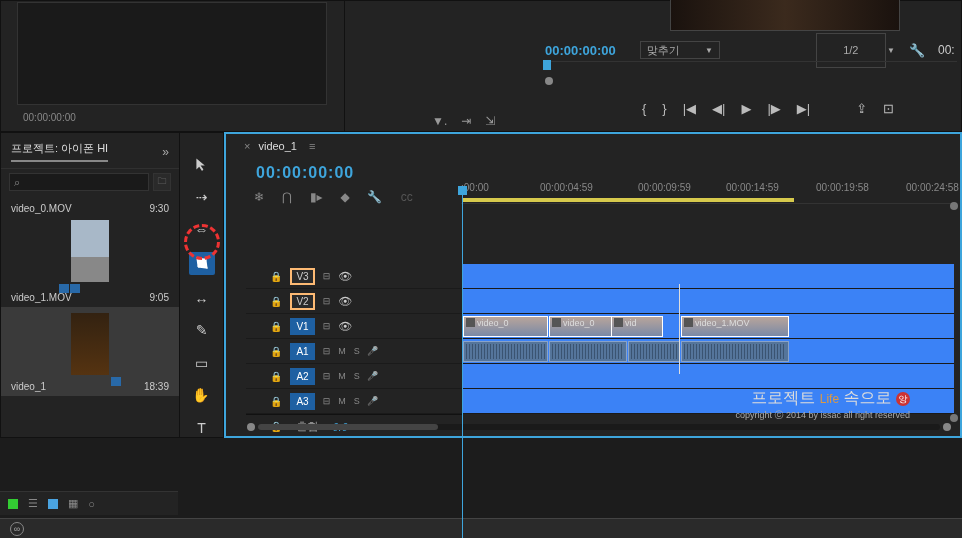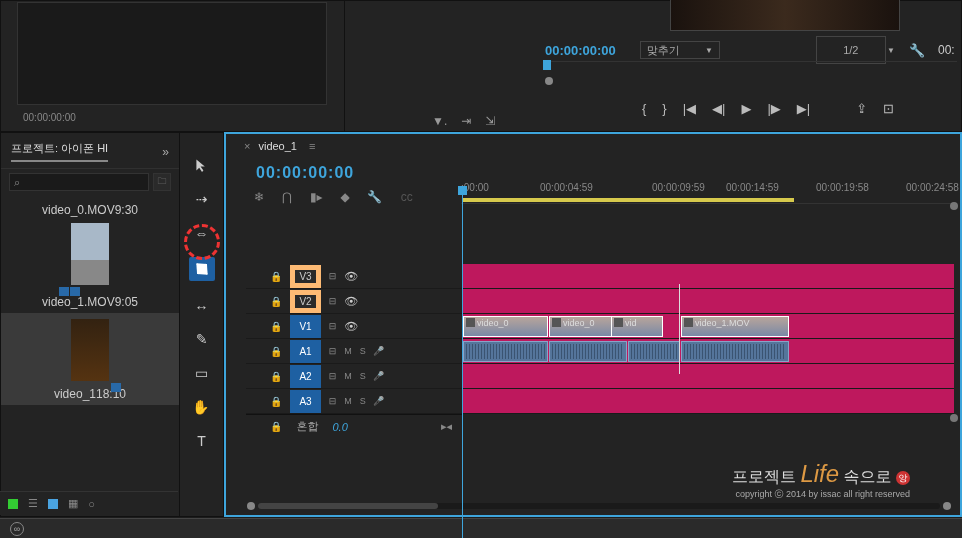--- a/index.html
+++ b/index.html
@@ -9,46 +9,46 @@
     .top-section { display: flex; height: 132px; }
     .source-panel { width: 345px; background: #232323; border: 1px solid #111; position: relative; }
     .source-inner { margin: 1px 0 0 16px; width: 310px; height: 103px; background: #1a1a1a; border: 1px solid #333; }
     .source-tc { position: absolute; bottom: 8px; left: 22px; color: #888; font-size: 10px; }
 
     .program-panel { flex: 1; background: #232323; position: relative; border: 1px solid #111; border-left: none; }
     .program-preview { position: absolute; top: -2px; left: 325px; width: 230px; height: 32px; background: #151515; border: 1px solid #444; background: linear-gradient(90deg, #1a120e, #3b2a1d, #1a120e); }
     .prog-controls-1 { position: absolute; top: 38px; left: 0; right: 0; height: 22px; display: flex; align-items: center; gap: 8px; }
     .prog-tc { color: #3ea5dc; font-size: 13px; margin-left: 200px; font-weight: bold; }
     .fit-drop { display: flex; align-items: center; gap: 4px; background: #232323; border: 1px solid #444; padding: 1px 6px; font-size: 11px; margin-left: 16px; width: 80px; height: 18px; justify-content: space-between; }
-    .half-drop { display: flex; align-items: center; gap: 4px; background: #232323; border: 1px solid #444; padding: 1px 6px; font-size: 11px; margin-left: 88px; width: 70px; height: 28px; justify-content: center; }
+    .half-drop { display: flex; align-items: center; gap: 4px; background: #232323; border: 1px solid #444; padding: 1px 6px; font-size: 11px; margin-left: 88px; width: 70px; height: 35px; justify-content: center; }
     .wrench { margin-left: 16px; font-size: 13px; color: #ccc; }
     .prog-tc2 { color: #ccc; font-size: 12px; margin-left: 4px; }
 
     .ruler { position: absolute; top: 60px; left: 198px; right: 4px; height: 22px; }
     .ruler-line { border-top: 1px solid #333; height: 12px; position: relative; }
     .ruler-playhead { position: absolute; top: -2px; left: 0; width: 8px; height: 10px; background: #3ea5dc; }
     .ruler-dot { position: absolute; left: 2px; top: 16px; width: 8px; height: 8px; border-radius: 50%; background: #888; }
 
     .transport { position: absolute; top: 100px; left: 0; right: 0; display: flex; justify-content: center; gap: 16px; align-items: center; padding-left: 230px; }
     .trans-icon { color: #bbb; font-size: 13px; cursor: pointer; }
 
     
-    .mid-section { display: flex; height: 385px; }
+    .mid-section { display: flex; height: 306px; }
     .project-panel { width: 180px; background: #232323; border: 1px solid #111; }
     .proj-header { display: flex; align-items: center; justify-content: space-between; padding: 8px 10px 6px; border-bottom: 1px solid #303030; }
     .proj-tab { color: #ddd; font-size: 11px; border-bottom: 2px solid #888; padding-bottom: 4px; }
     .proj-more { color: #aaa; font-size: 12px; }
     .proj-file { display: flex; align-items: center; gap: 6px; padding: 6px 8px; font-size: 11px; color: #ccc; }
     .proj-file-icon { width: 14px; height: 12px; background: #555; border-radius: 1px; }
     .search-row { display: flex; align-items: center; gap: 4px; padding: 4px 8px 8px; }
     .search-box { flex: 1; background: #1a1a1a; border: 1px solid #333; height: 18px; display: flex; align-items: center; padding: 0 4px; color: #888; }
     .folder-btn { width: 18px; height: 18px; background: #2a2a2a; border: 1px solid #333; display: flex; align-items: center; justify-content: center; }
 
     .bin-item { padding: 2px 8px; }
-    .bin-label { display: flex; justify-content: center; font-size: 12px; color: #ccc; padding: 2px 2px; }
+    .bin-label { display: flex; justify-content: space-between; font-size: 10px; color: #ccc; padding: 2px 2px; }
     .thumb { margin: 4px auto; width: 38px; height: 62px; background: #4a4a4a; position: relative; }
     .thumb1 { background: linear-gradient(#a8b8c8 60%, #888 60%); }
     .thumb2 { background: linear-gradient(#332211, #553311); }
     .thumb-icons { position: absolute; bottom: -11px; left: -12px; display: flex; gap: 1px; }
     .thumb-ico { width: 10px; height: 9px; background: #2869a8; }
     .bin-item.selected { background: #3a3a3a; }
 
     .proj-footer { position: absolute; bottom: 23px; left: 0; width: 178px; display: flex; align-items: center; gap: 10px; padding: 5px 8px; background: #232323; border-top: 1px solid #333; }
     .pf-ico { width: 10px; height: 10px; }
     .pf-green { background: #3c3; }
@@ -75,23 +75,23 @@
     .time-ruler { position: absolute; top: 48px; left: 235px; right: 6px; height: 22px; border-bottom: 1px solid #333; font-size: 10px; color: #888; }
     .tr-label { position: absolute; top: 0; }
     .yellow-bar { position: absolute; top: 64px; left: 236px; height: 4px; background: #d6c94c; width: 332px; }
     .tl-playhead { position: absolute; top: 52px; left: 236px; width: 1px; height:360px; background: #3ea5dc; z-index: 10; }
     .tl-playhead::before { content:''; position:absolute; top:0; left:-4px; width:9px; height:9px; background:#3ea5dc; }
     .cut-line { position: absolute; top: 150px; left: 453px; width: 1px; height: 90px; background: #ddd; z-index: 9; }
 
     .track-area { position: absolute; top: 130px; left: 20px; right: 6px; }
     .track { display: flex; align-items: center; height: 25px; border-bottom: 1px solid #1a1a1a; }
     .track-hdr { width: 216px; display: flex; align-items: center; gap: 8px; padding-left: 24px; background: #232323; }
-    .track-content { flex: 1; background: #be185d; position: relative; height: 100%; border-left: 1px solid #333; }
+    .track-content { flex: 1; background: #3b82f6; position: relative; height: 100%; border-left: 1px solid #333; }
     .lock-ico { color: #888; font-size: 10px; }
-    .tgt { color: #ccc; background: #2a2a2a; padding: 1px 4px; font-size: 10px; border: 5px solid #fdba74; }
+    .tgt { color: #ccc; background: #2a2a2a; padding: 1px 4px; font-size: 10px; border: 2px solid #fdba74; }
     .tgt.on { background: #1e60a2; color: #fff; border-color: #1e60a2; }
     .mini-ico { color: #888; font-size: 9px; }
     .eye { color: #ccc; }
 
     .clip { position: absolute; top: 2px; height: 21px; background: linear-gradient(#b8a59b, #7a89a6); border: 1px solid #8aa3c8; font-size: 9px; color: #ddd; overflow: hidden; padding: 1px 2px; }
     .clip.selected { border: 1px solid #fff; }
     .clip .fx { display:inline-block; width:9px; height:9px; background:#555; margin-right:2px; vertical-align:top; }
     .audio-clip { position: absolute; top: 2px; height: 21px; background: #55759b; border: 1px solid #8aa3c8; }
     .audio-wave { position:absolute; inset: 2px; background: repeating-linear-gradient(90deg, #2f455f 0 1px, #55759b 1px 3px); opacity:0.7; }
 
@@ -100,21 +100,21 @@
 
     .scroll-h { position: absolute; bottom: 4px; left: 18px; right: 6px; height: 10px; display:flex; align-items:center; }
     .scroll-track { flex:1; height: 6px; background:#1a1a1a; border-radius:3px; position:relative; }
     .scroll-thumb { position:absolute; left:0; width:180px; height:6px; background:#444; border-radius:3px; }
     .scroll-dot { width:8px; height:8px; border-radius:50%; background:#888; margin: 0 3px; }
     .vdots { position:absolute; right:2px; top: 68px; width:8px; height:8px; border-radius:50%; background:#777; }
     .vdots2 { position:absolute; right:2px; top: 280px; width:8px; height:8px; border-radius:50%; background:#777; }
 
     .watermark { position:absolute; bottom: 14px; right: 50px; text-align: right; font-family: cursive; }
     .wm1 { color:#ddd; font-size: 16px; }
-    .wm1 .life { color: #d94; font-size:24px; font-style: italic; }
+    .wm1 .life { color: #d94; font-size:12px; }
     .wm-dot { display:inline-block; width:14px; height:14px; background:#c33; border-radius:50%; color:#fff; font-size:9px; text-align:center; line-height:14px; vertical-align:middle; }
     .wm2 { color:#aaa; font-size: 9px; }
 
     .status-bar { position: absolute; bottom:0; left:0; right:0; height: 20px; background: #2a2a2a; border-top: 1px solid #444; display:flex; align-items:center; gap: 12px; padding-left: 10px; font-size: 11px; color: #aaa; }
     .cc-logo { width:14px; height:14px; border:1.5px solid #888; border-radius:50%; display:flex; align-items:center; justify-content:center; font-size:9px; }
 
     .src-btm-icons { position:absolute; top: 114px; left: 432px; display:flex; gap:14px; color:#999; font-size:12px; }
     .chev { font-size: 8px; }
   </style>
 </head>
@@ -200,21 +200,21 @@
       </div>
     </div>
     <div class="bin-item selected">
       <div class="thumb thumb2">
         <div class="thumb-icons" style="left:auto; right:-12px;">
             <span class="thumb-ico"></span>
           </div>
       </div>
       <div class="bin-label">
         <span>video_1</span>
-        <span>18:10</span>
+        <span>18:39</span>
       </div>
     </div>
 
     <div class="proj-footer">
       <span class="pf-ico pf-green"></span>
       <span class="pf-grid">☰</span>
       <span class="pf-ico pf-blue"></span>
       <span class="pf-grid">▦</span>
       <span class="pf-grid">○</span>
     </div>
@@ -251,21 +251,21 @@
       <span>⋂</span>
       <span>▮▸</span>
       <span>◆</span>
       <span>🔧</span>
       <span style="color:#555">cc</span>
     </div>
 
     <div class="time-ruler">
       <span class="tr-label" style="left:0">:00:00</span>
       <span class="tr-label" style="left:79px">00:00:04:59</span>
-      <span class="tr-label" style="left:191px">00:00:09:59</span>
+      <span class="tr-label" style="left:177px">00:00:09:59</span>
       <span class="tr-label" style="left:265px">00:00:14:59</span>
       <span class="tr-label" style="left:355px">00:00:19:58</span>
       <span class="tr-label" style="left:445px">00:00:24:58</span>
     </div>
     <div class="yellow-bar"></div>
     <div class="tl-playhead"></div>
     <div class="cut-line"></div>
     <div class="vdots"></div>
     <div class="vdots2"></div>
 

